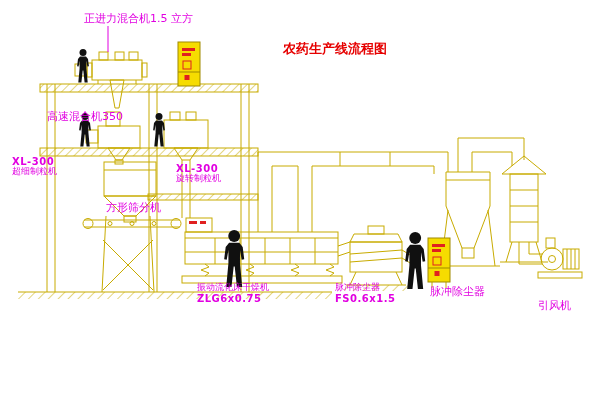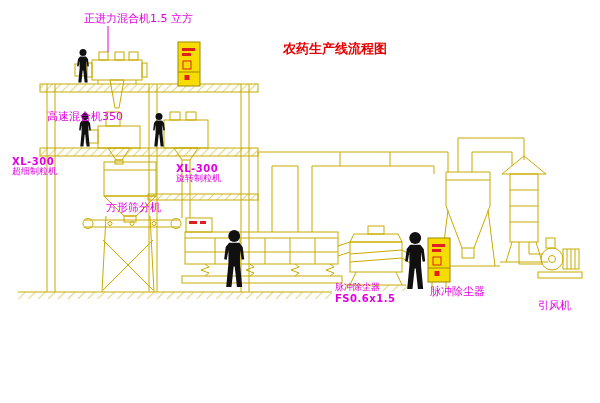--- a/index.html
+++ b/index.html
@@ -251,20 +251,24 @@
     <div class="sub">超细制粒机</div>
   </div>
 
   <div class="lbl-group" style="left:176px;top:163px">
     <div class="model">XL-300</div>
     <div class="sub">旋转制粒机</div>
   </div>
 
   <div class="lbl" style="left:106px;top:202px">方形筛分机</div>
 
+  <div class="lbl-group" style="left:197px;top:283px">
+    <div class="sub">振动流化床干燥机</div>
+    <div class="model">ZLG6x0.75</div>
+  </div>
 
   <div class="lbl-group" style="left:335px;top:283px">
     <div class="sub">脉冲除尘器</div>
     <div class="model">FS0.6x1.5</div>
   </div>
 
   <div class="lbl" style="left:430px;top:286px">脉冲除尘器</div>
 
   <div class="lbl" style="left:538px;top:300px">引风机</div>
 </div>

